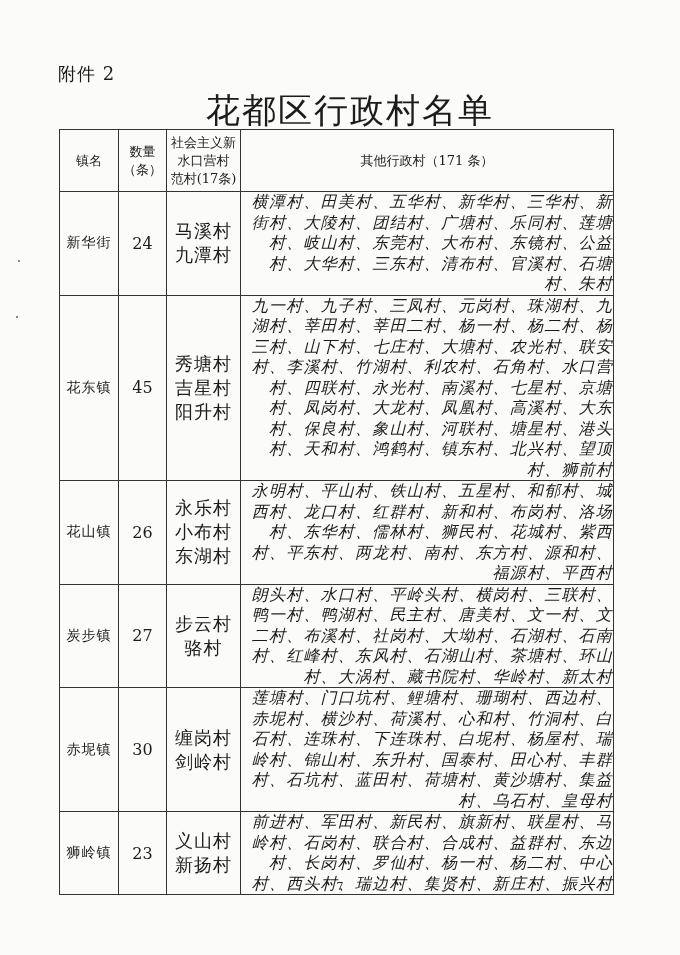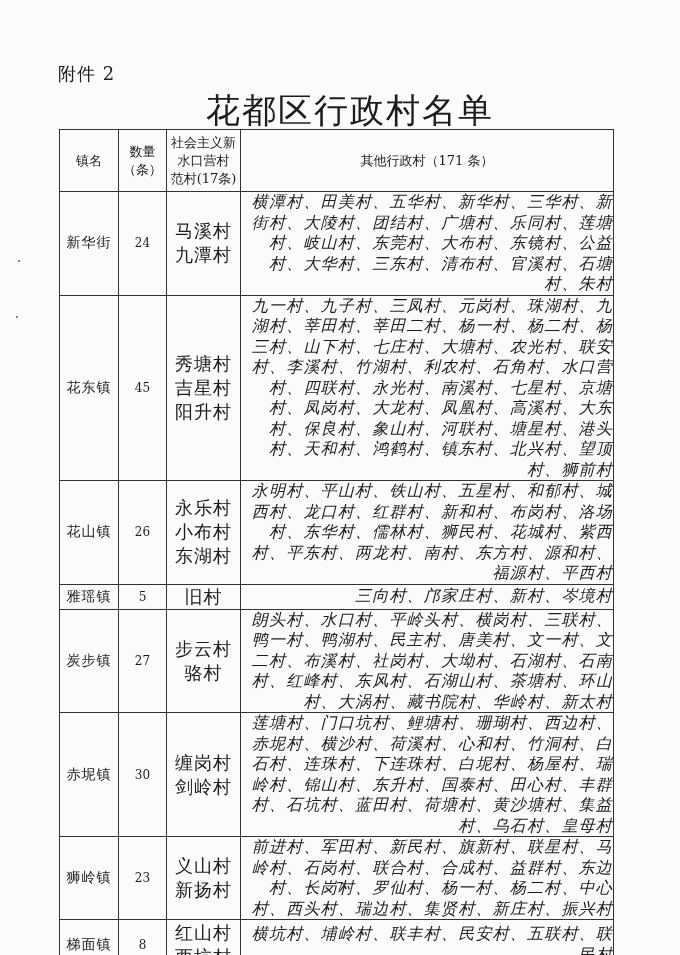--- a/index.html
+++ b/index.html
@@ -33,21 +33,21 @@
       font-weight: normal;
       vertical-align: middle;
     }
     col.c1 { width: 59px; }
     col.c2 { width: 48px; }
     col.c3 { width: 74px; }
     col.c4 { width: 373px; }
     th { text-align: center; line-height: 18px; font-size: 13px; }
     td.town, td.count, td.pilot { text-align: center; }
     td.town { letter-spacing: 1px; font-size: 14px; text-align: center; }
-    td.count { font-size: 12px; margin-left: 12px; }
+    td.count { font-size: 16px; margin-left: 12px; }
     td.pilot { font-size: 18px; line-height: 24px; letter-spacing: 1px; }
     td.others {
       text-align: right; padding: 0 4px 0 6px;
       line-height: 20.5px; letter-spacing: 1.2px; font-size: 16px; font-style: italic;
     }
     .pilot-item { display: block; }
     .page-no {
       position: absolute; left: 0; right: 0; top: 880px;
       text-align: center; font-size: 11px;
     }
@@ -109,28 +109,20 @@
       <tr style="height: 86px;">
         <td class="town">花山镇</td>
         <td class="count">26</td>
         <td class="pilot">
           <span class="pilot-item">永乐村</span>
           <span class="pilot-item">小布村</span>
           <span class="pilot-item">东湖村</span>
         </td>
         <td class="others">永明村、平山村、铁山村、五星村、和郁村、城西村、龙口村、红群村、新和村、布岗村、洛场村、东华村、儒林村、狮民村、花城村、紫西村、平东村、两龙村、南村、东方村、源和村、福源村、平西村</td>
       </tr>
-      <tr style="height: 25px;">
-        <td class="town">雅瑶镇</td>
-        <td class="count">5</td>
-        <td class="pilot">
-          <span class="pilot-item">旧村</span>
-        </td>
-        <td class="others">三向村、邝家庄村、新村、岑境村</td>
-      </tr>
       <tr style="height: 103px;">
         <td class="town">炭步镇</td>
         <td class="count">27</td>
         <td class="pilot">
           <span class="pilot-item">步云村</span>
           <span class="pilot-item">骆村</span>
         </td>
         <td class="others">朗头村、水口村、平岭头村、横岗村、三联村、鸭一村、鸭湖村、民主村、唐美村、文一村、文二村、布溪村、社岗村、大坳村、石湖村、石南村、红峰村、东风村、石湖山村、茶塘村、环山村、大涡村、藏书院村、华岭村、新太村</td>
       </tr>
       <tr style="height: 102px;">
@@ -144,25 +136,16 @@
       </tr>
       <tr style="height: 82px;">
         <td class="town">狮岭镇</td>
         <td class="count">23</td>
         <td class="pilot">
           <span class="pilot-item">义山村</span>
           <span class="pilot-item">新扬村</span>
         </td>
         <td class="others">前进村、军田村、新民村、旗新村、联星村、马岭村、石岗村、联合村、合成村、益群村、东边村、长岗村、罗仙村、杨一村、杨二村、中心村、西头村、瑞边村、集贤村、新庄村、振兴村</td>
       </tr>
-      <tr style="height: 50px;">
-        <td class="town">梯面镇</td>
-        <td class="count">8</td>
-        <td class="pilot">
-          <span class="pilot-item">红山村</span>
-          <span class="pilot-item">西坑村</span>
-        </td>
-        <td class="others">横坑村、埔岭村、联丰村、民安村、五联村、联民村</td>
-      </tr>
     </tbody>
 </table>
 
 <div class="page-no">7</div>
 
 </body></html>

